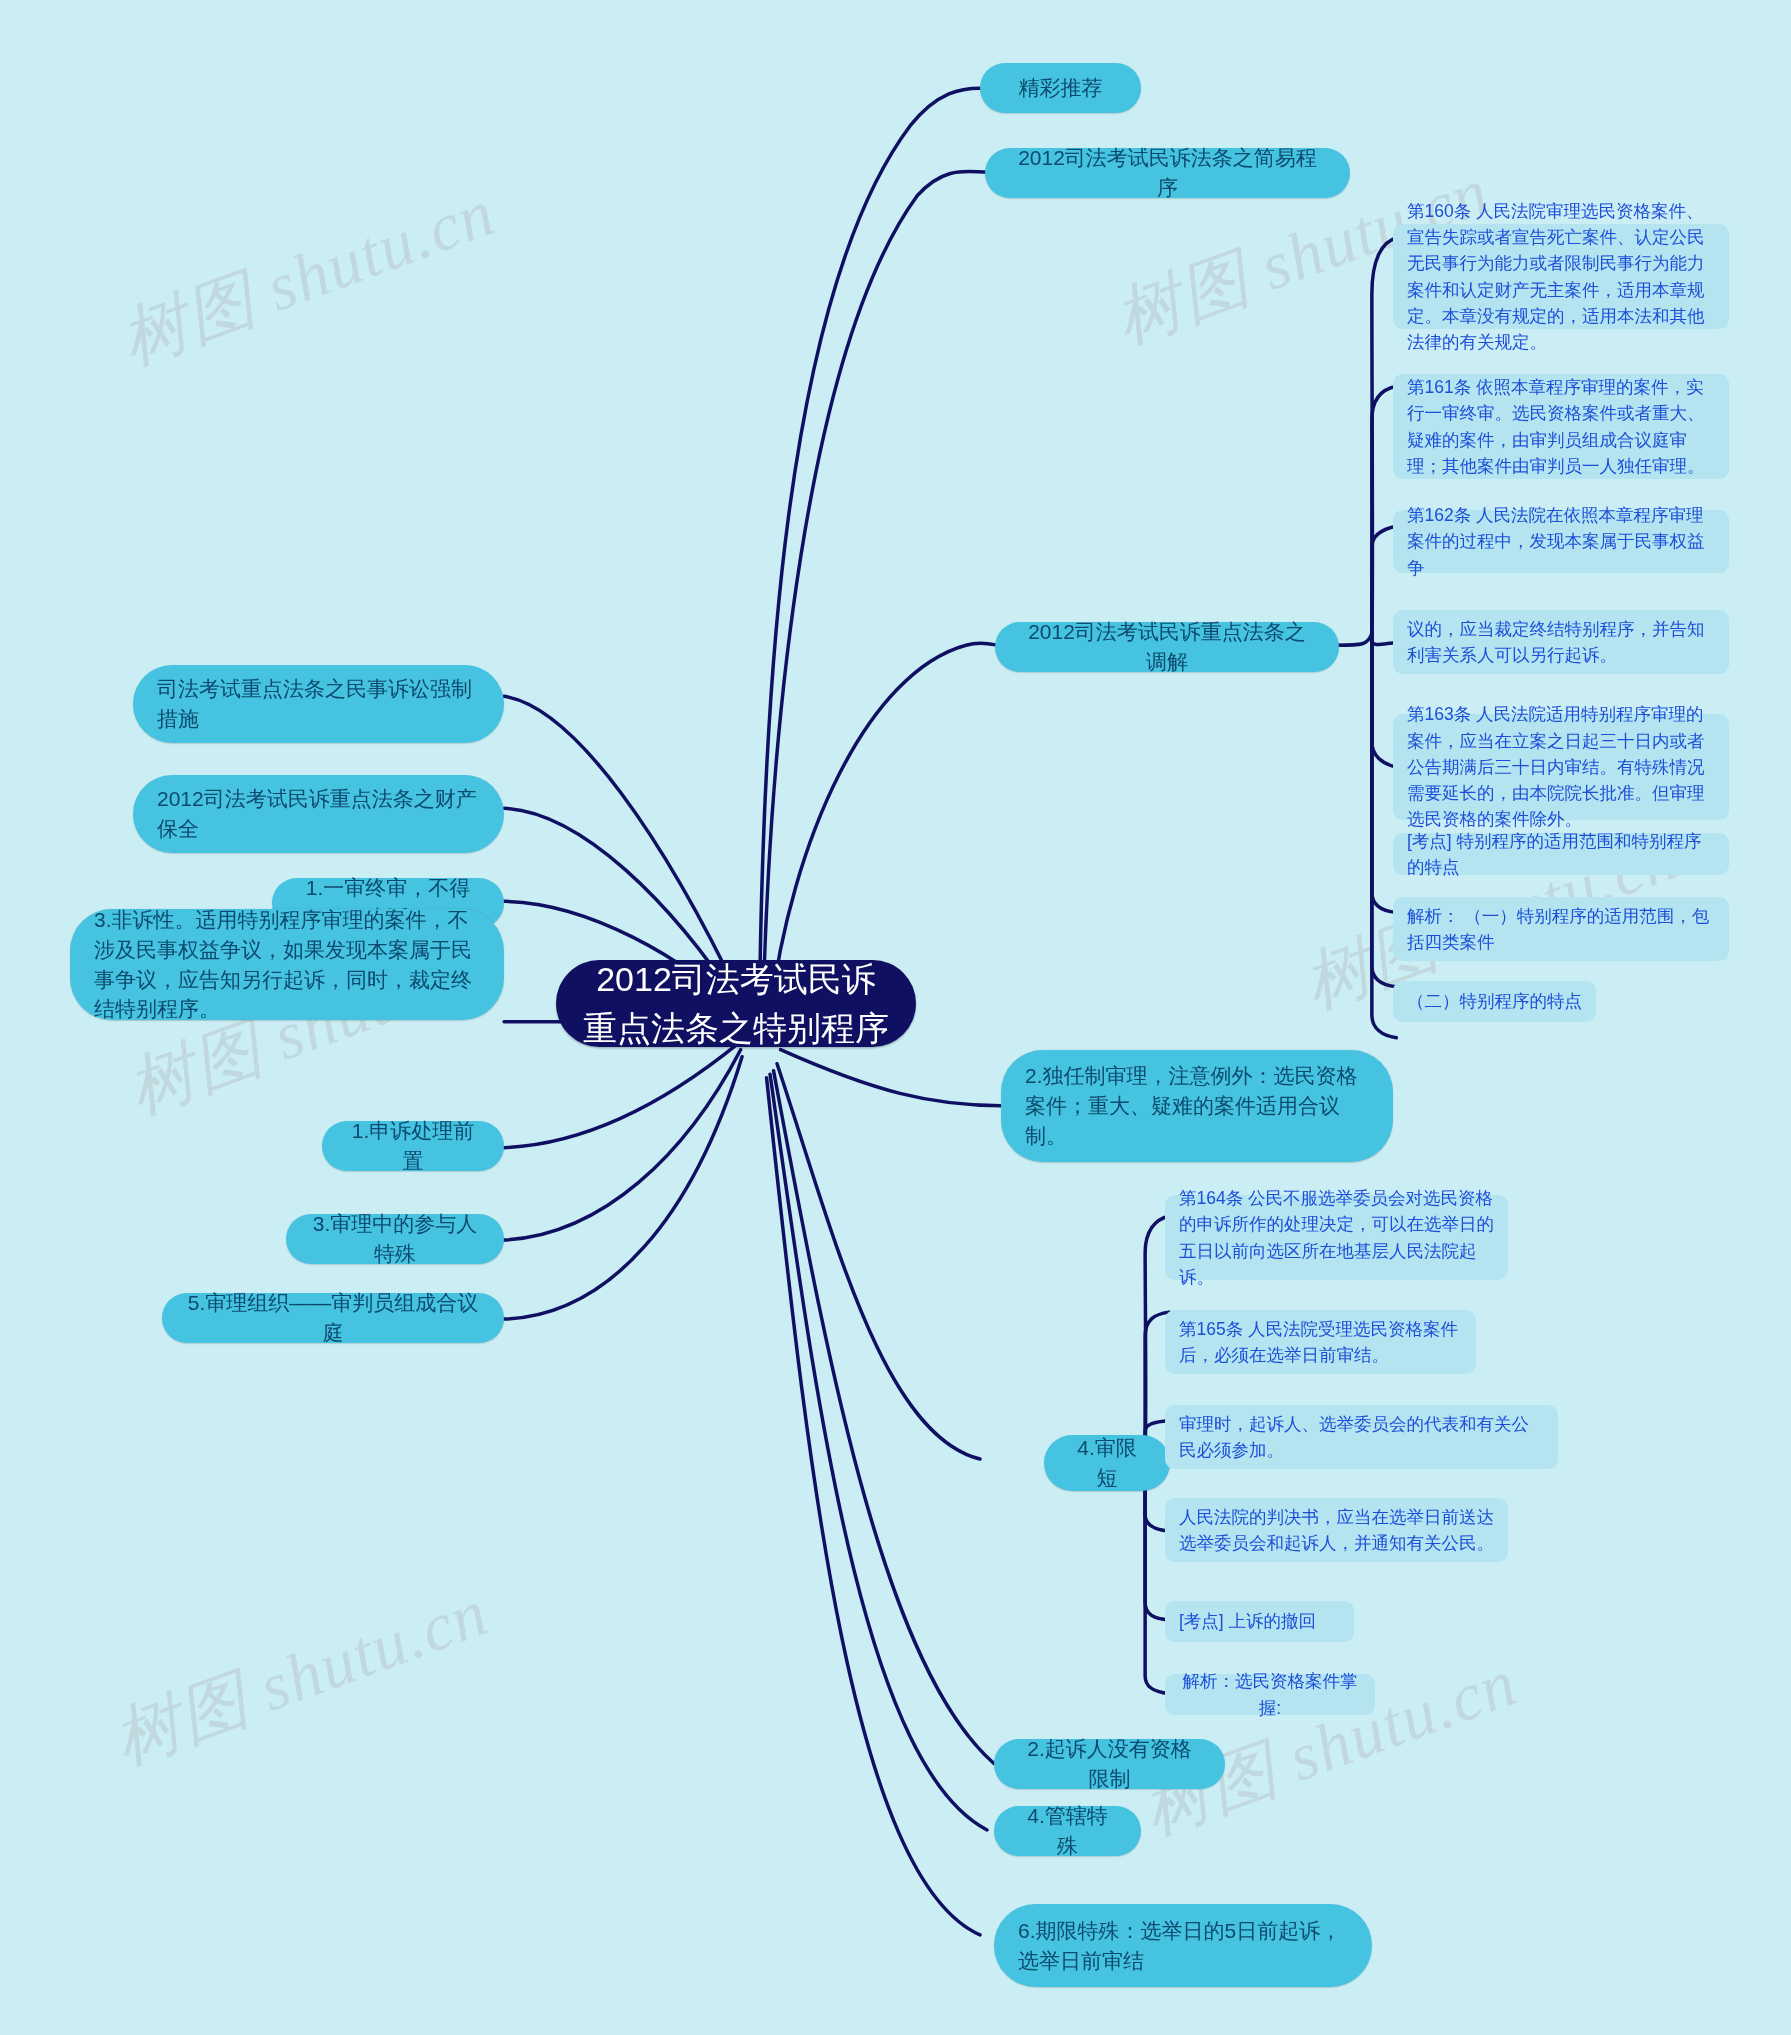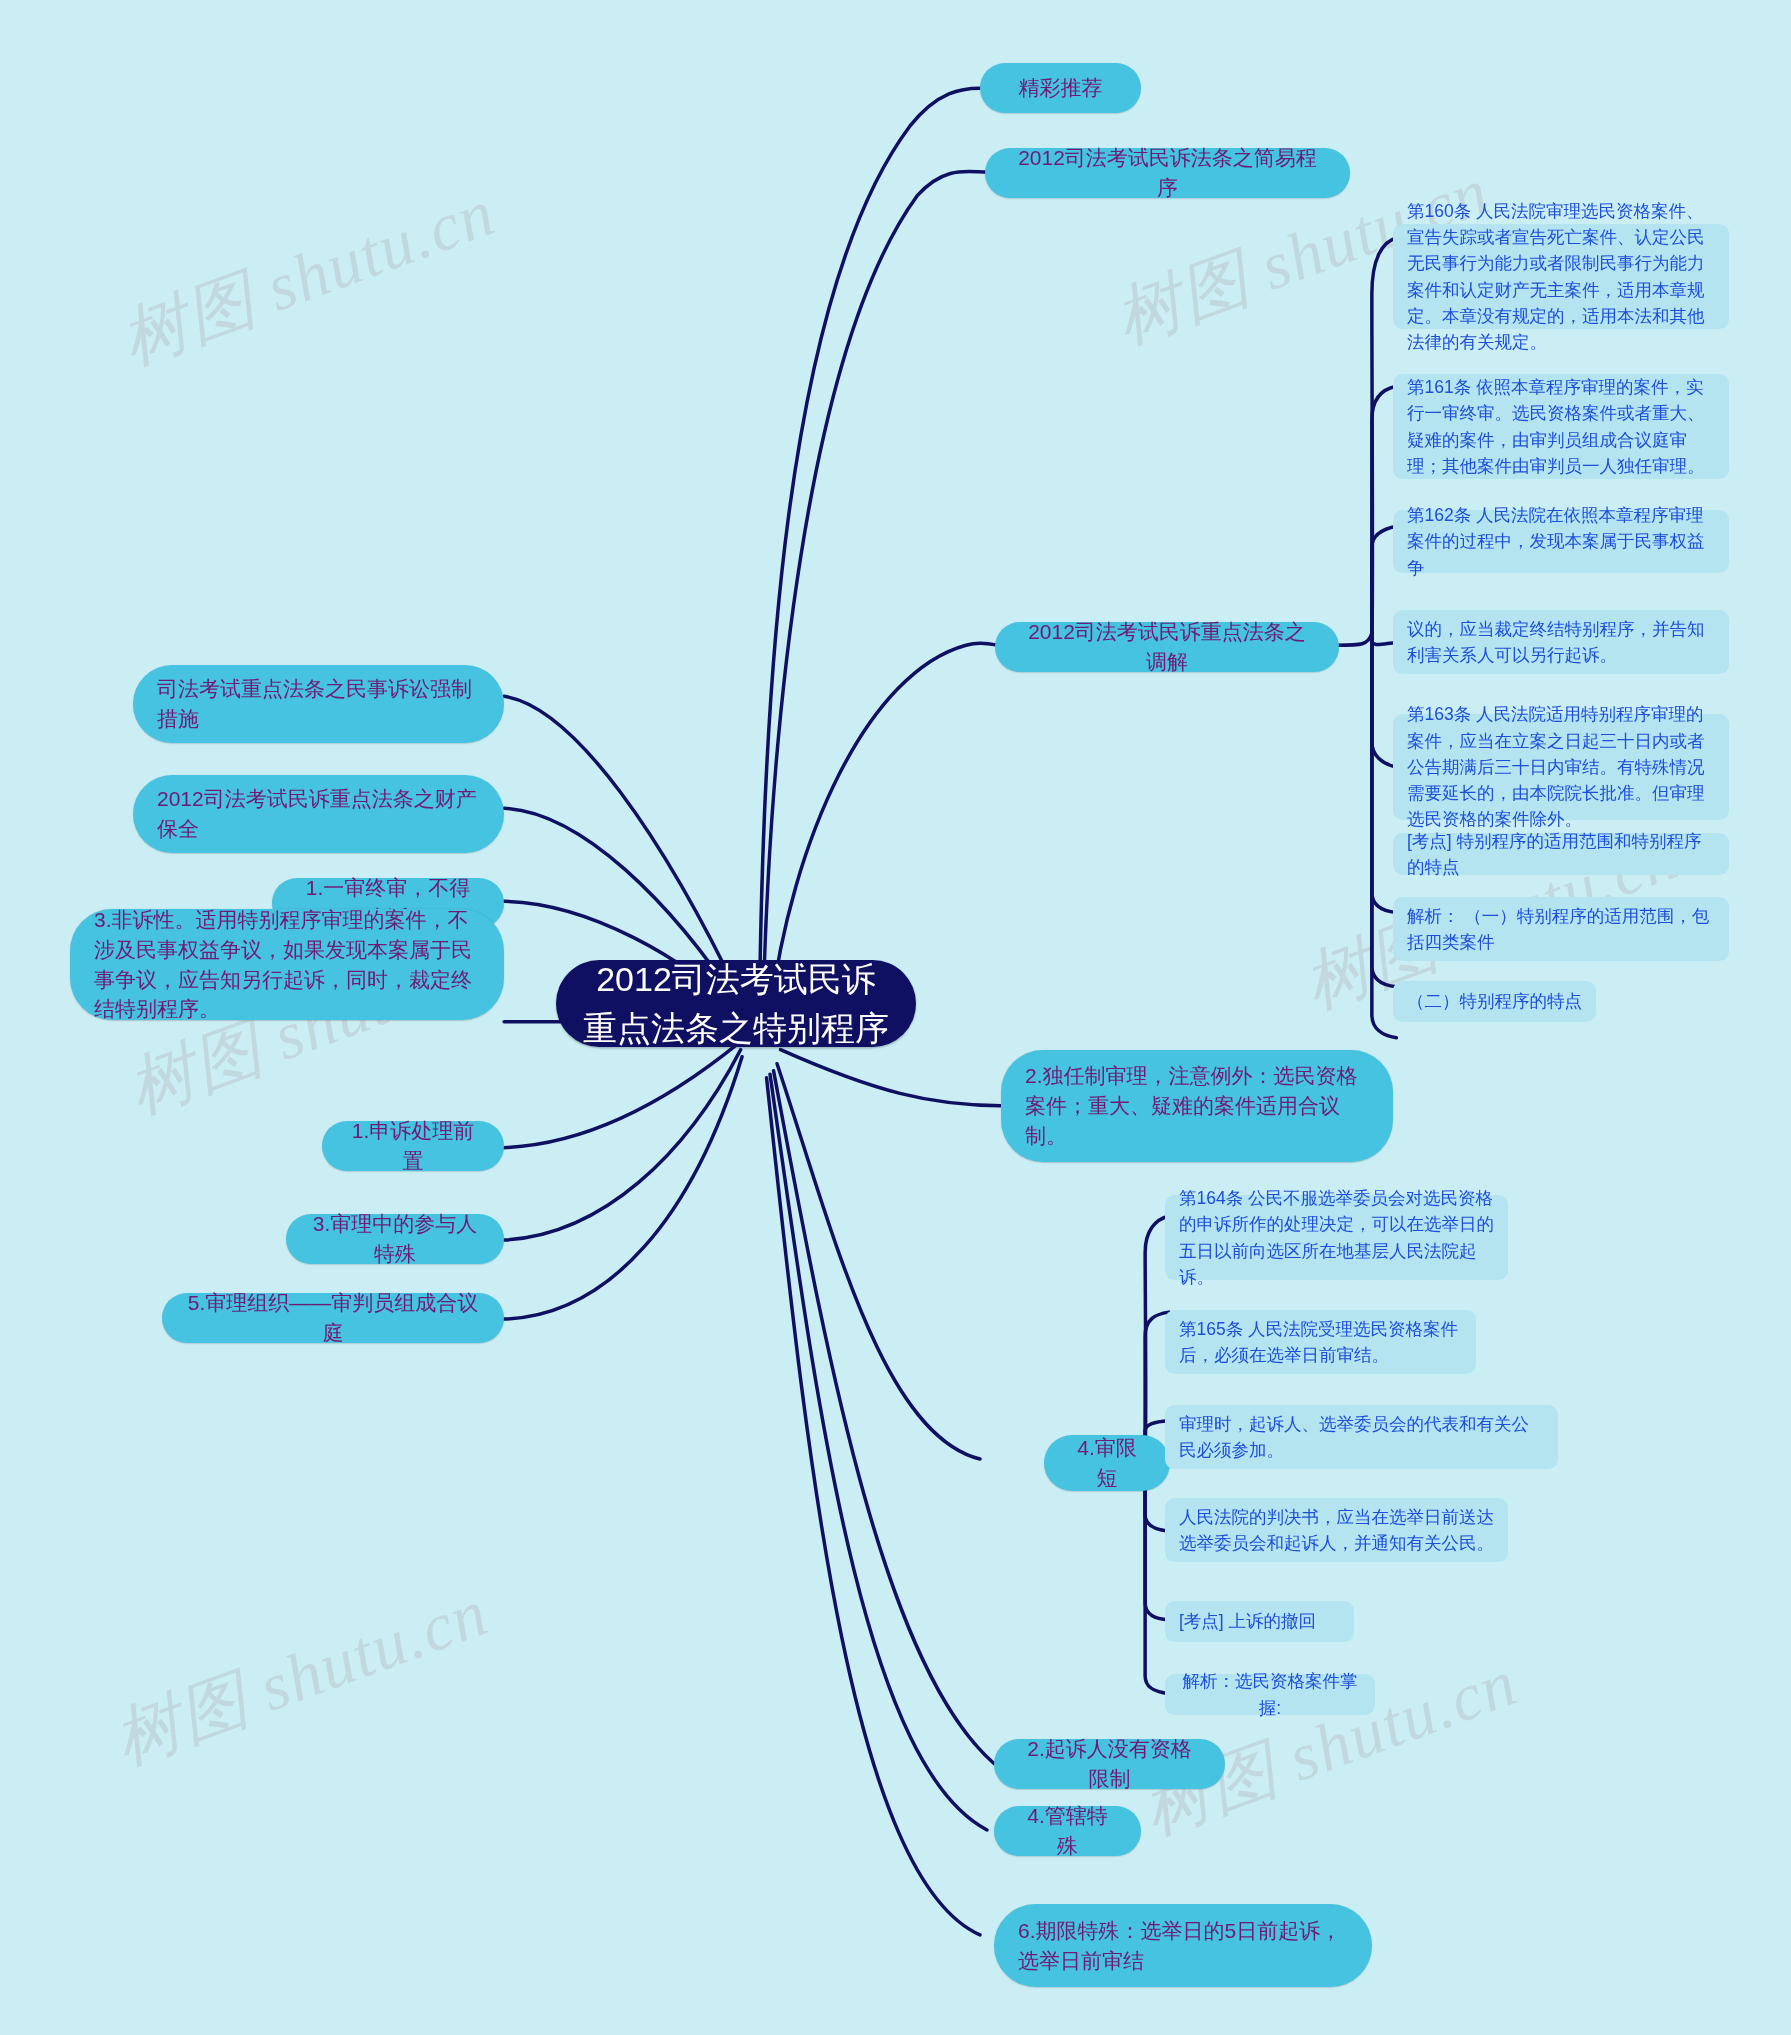--- a/index.html
+++ b/index.html
@@ -39,21 +39,21 @@
     border-radius:49px;
     font-size:34px;
     justify-content:center;
     text-align:center;
     padding:12.6px 25px;
     box-shadow:0 1.4px 2.1px rgba(0,0,0,.25);
   }
   
   .pill{
     background:#45c3e0;
-    color:#701a75;
+    color:#0c4a6e;
     border-radius:42px;
     font-size:21px;
     padding:11.2px 24px;
     box-shadow:0 0.7px 1.4px rgba(0,0,0,.18);
     align-items:center;
   }
   .pill.center{justify-content:center;text-align:center;}
   
   .panel{
     background:#b3e4f0;

